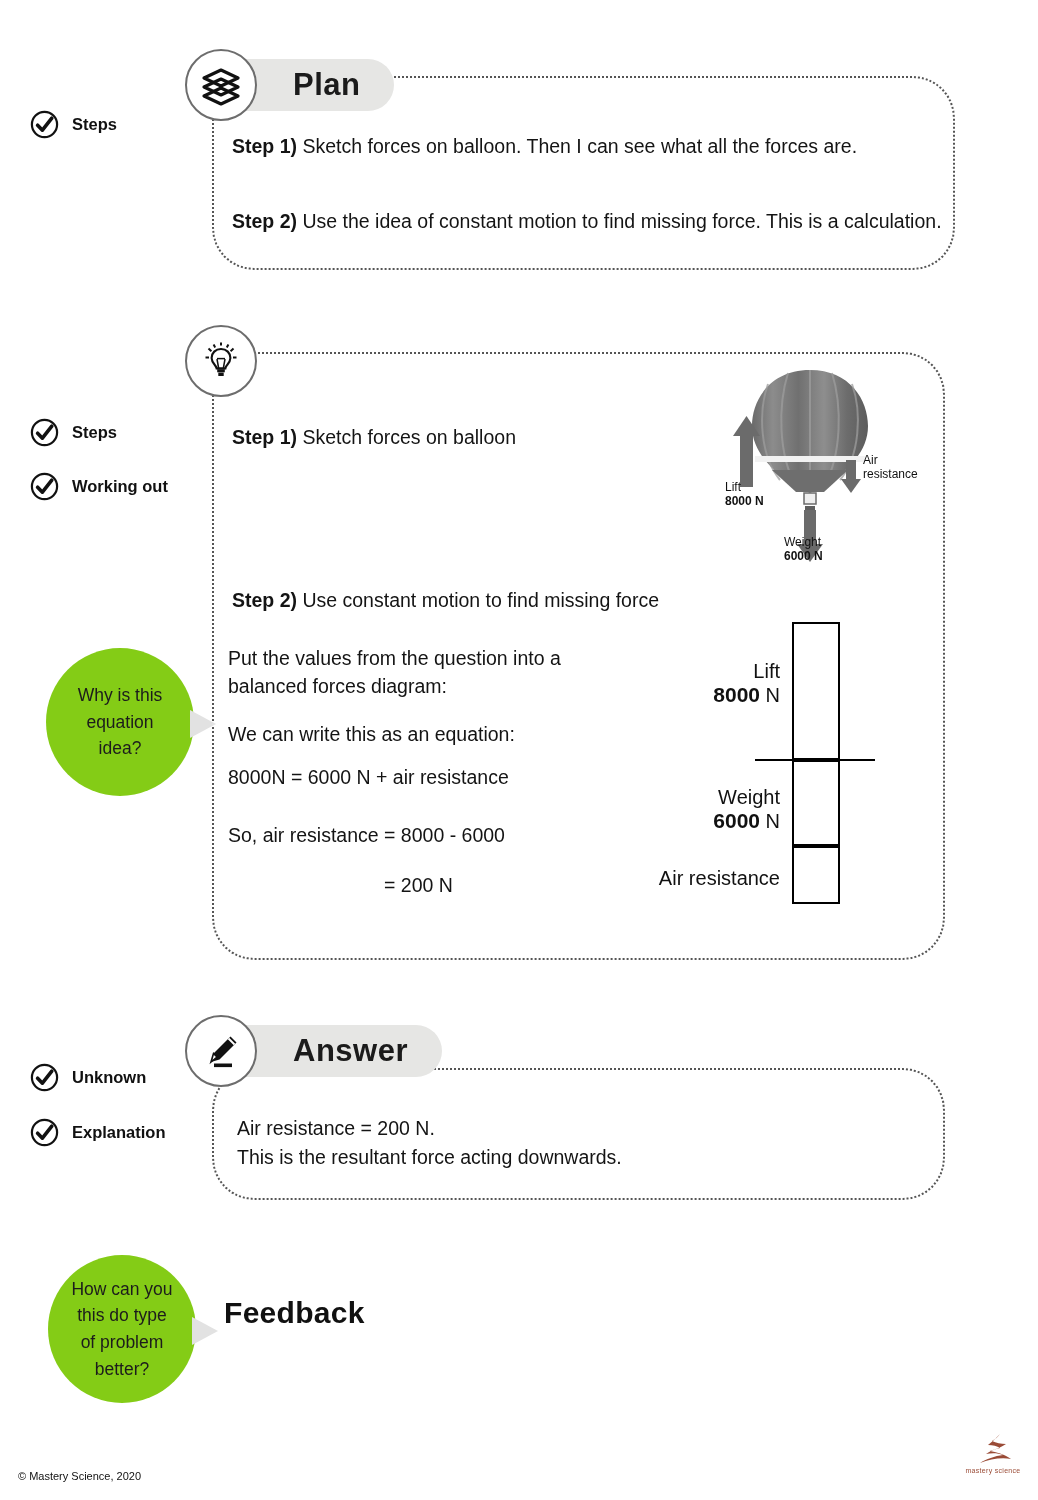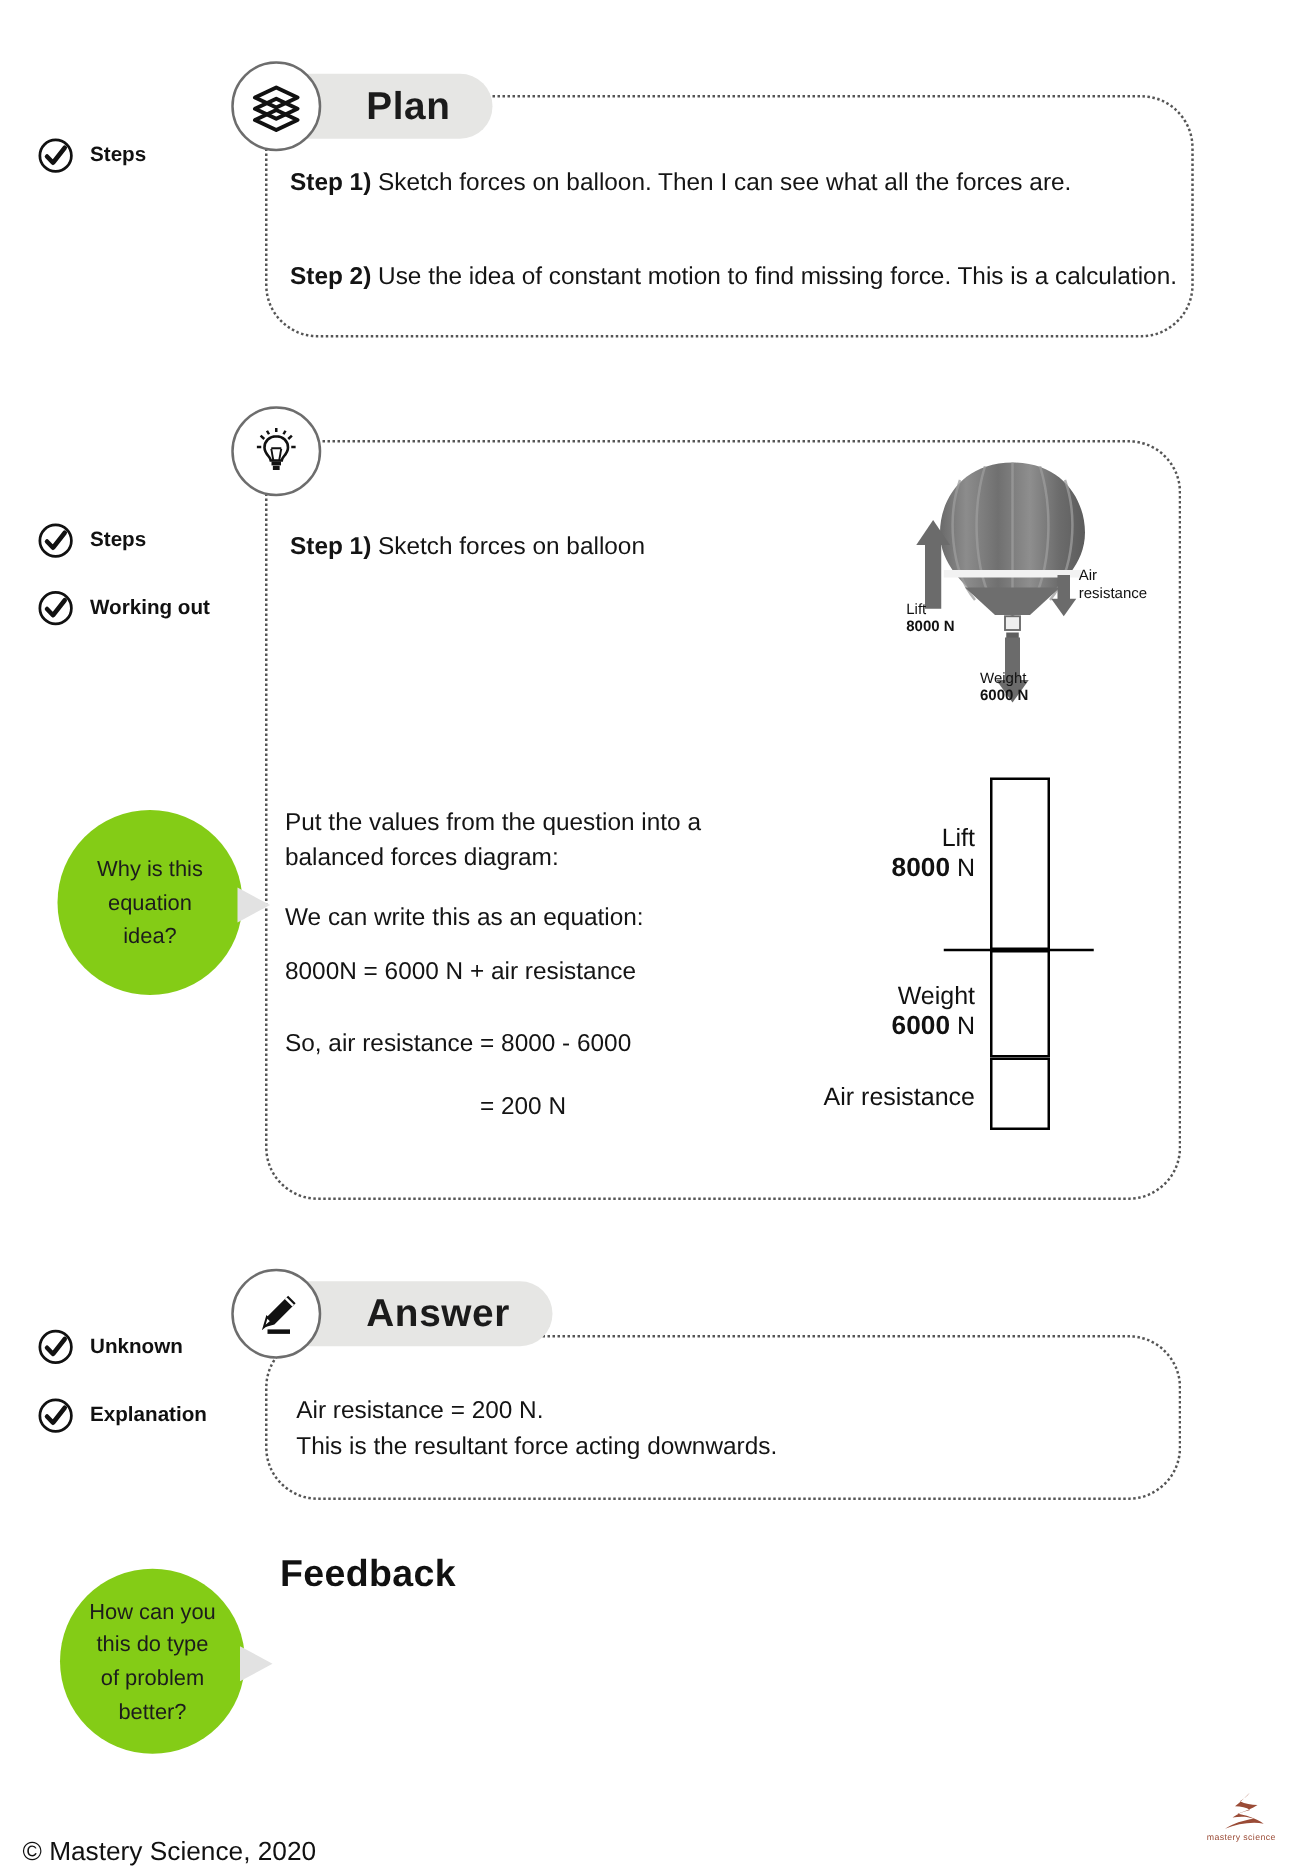--- a/index.html
+++ b/index.html
@@ -94,21 +94,21 @@
   .bl-lbl{position:absolute;font-size:12px;color:#111;line-height:1.2;white-space:nowrap;}
   .bl-lbl .b{font-weight:bold;}
 
   
   .feedback-title{
     position:absolute;
     font-size:30px;font-weight:bold;color:#111;letter-spacing:.3px;
   }
 
   
-  .copyright{position:absolute;font-size:21px;color:#111;}
+  .copyright{position:absolute;font-size:11px;color:#111;}
   .logo-wrap{position:absolute;text-align:center;}
   .logo-text{font-size:7px;color:#9a4b36;letter-spacing:.3px;margin-top:1px;}
 </style>
 </head>
 <body>
 
 <div class="page">
 
   <div class="card" style="left:212px;top:76px;width:743px;height:194px;"></div>
 
@@ -179,20 +179,23 @@
         <circle cx="14.5" cy="14.5" r="12.6" fill="none" stroke="#111" stroke-width="2.2"></circle>
         <path d="M7.6 15.2 L12.4 20.2 L21.8 8.2" fill="none" stroke="#111" stroke-width="3.6" stroke-linecap="round" stroke-linejoin="round"></path>
       </svg>
     </span>
     <span class="check-label">Working out</span>
   </div>
 
   <div class="bodytext" style="left:232px;top:424px;">
     <b>Step 1)</b><span> Sketch forces on balloon</span>
   </div>
+  <div class="bodytext" style="left:232px;top:587px;">
+    <b>Step 2)</b><span> Use constant motion to find missing force</span>
+  </div>
   <div class="bodytext" style="left:228px;top:645px;">Put the values from the question into a</div>
   <div class="bodytext" style="left:228px;top:673px;">balanced forces diagram:</div>
   <div class="bodytext" style="left:228px;top:721px;">We can write this as an equation:</div>
   <div class="bodytext" style="left:228px;top:764px;text-align:center;">8000N =  6000 N +  air resistance</div>
   <div class="bodytext" style="left:228px;top:822px;">So, air resistance  = 8000 - 6000</div>
   <div class="bodytext" style="left:384px;top:872px;">= 200 N</div>
 
   <div class="bubble" style="left:46px;top:648px;width:148px;height:148px;">
     <div>
       <div>Why is this</div>
@@ -315,21 +318,21 @@
         <circle cx="14.5" cy="14.5" r="12.6" fill="none" stroke="#111" stroke-width="2.2"></circle>
         <path d="M7.6 15.2 L12.4 20.2 L21.8 8.2" fill="none" stroke="#111" stroke-width="3.6" stroke-linecap="round" stroke-linejoin="round"></path>
       </svg>
     </span>
     <span class="check-label">Explanation</span>
   </div>
 
   <div class="bodytext" style="left:237px;top:1115px;">Air resistance = 200 N.</div>
   <div class="bodytext" style="left:237px;top:1144px;">This is the resultant force acting downwards.</div>
 
-  <div class="feedback-title" style="left:224px;top:1243px;">Feedback</div>
+  <div class="feedback-title" style="left:224px;top:1296px;">Feedback</div>
 
   <div class="bubble" style="left:48px;top:1255px;width:148px;height:148px;">
     <div>
       <div>How can you</div>
       <div>this do type</div>
       <div>of problem</div>
       <div>better?</div>
     </div>
     <span class="tail"></span>
   </div>

